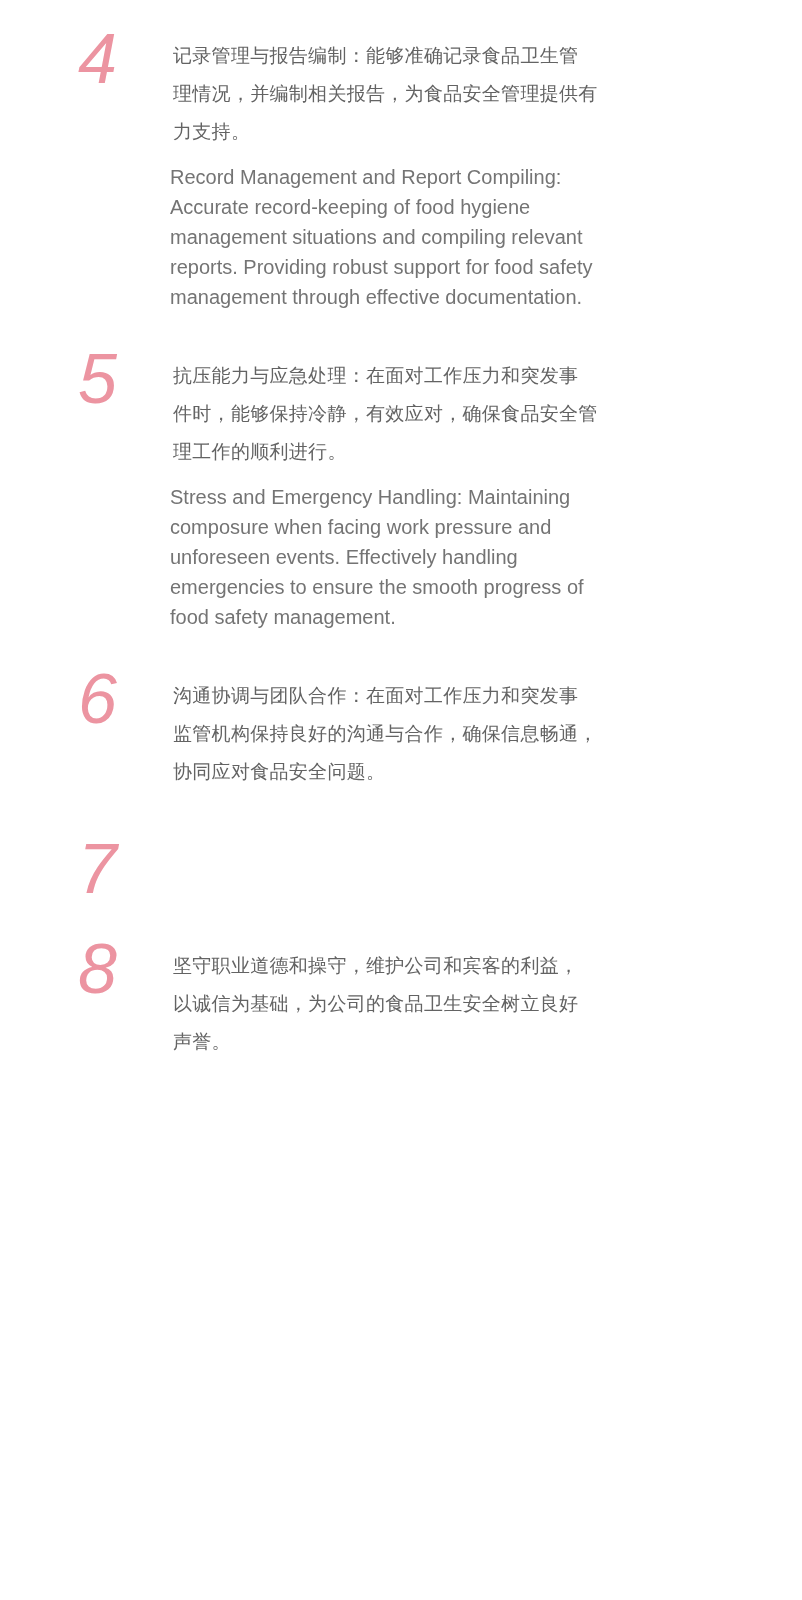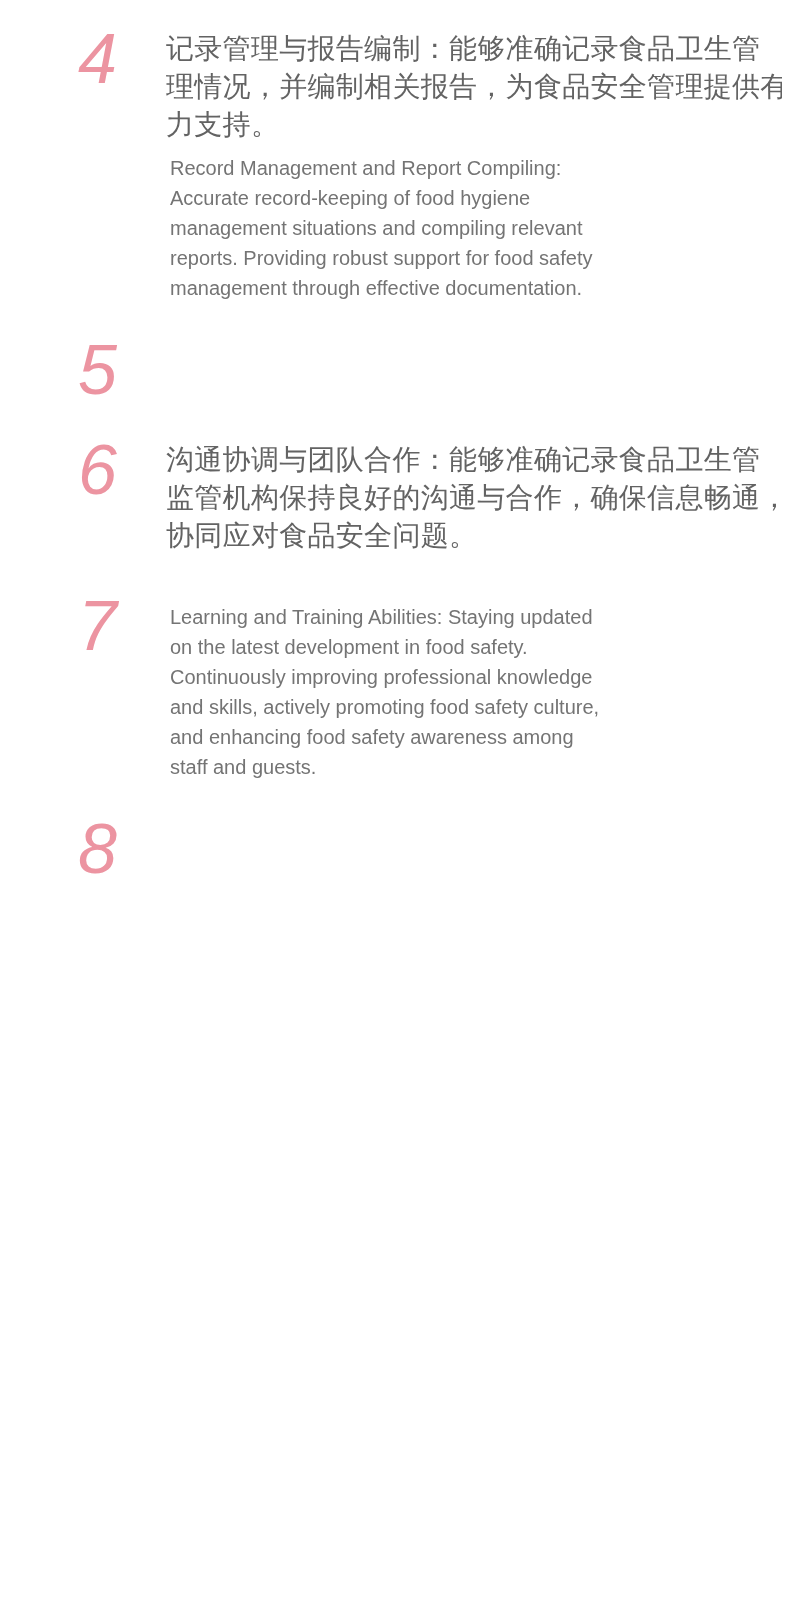--- a/index.html
+++ b/index.html
@@ -30,22 +30,22 @@
     font-style: italic;
     font-weight: 400;
     color: #ec94a1;
   }
   .texts {
     flex: 1;
     min-width: 0;
     overflow: hidden;
   }
   .zh {
-    margin: 4px;
-    font-size: 28px;
+    margin: 11px;
+    font-size: 19px;
     line-height: 38px;
     color: #636363;
     letter-spacing: 0.3px;
     white-space: pre;
   }
   .en {
     margin: 9px 0 0 8px;
     font-size: 20px;
     line-height: 30px;
     color: #747474;
@@ -67,43 +67,48 @@
 Accurate record-keeping of food hygiene
 management situations and compiling relevant
 reports. Providing robust support for food safety
 management through effective documentation.</p>
     </div>
   </section>
 
   <section class="item">
     <div class="num">5</div>
     <div class="texts">
+      <p class="zh">抗压能力与应急处理：在面对工作压力和突发事
+件时，能够保持冷静，有效应对，确保食品安全管
+理工作的顺利进行。</p>
+      <p class="en">Stress and Emergency Handling: Maintaining
+composure when facing work pressure and
+unforeseen events. Effectively handling
+emergencies to ensure the smooth progress of
+food safety management.</p>
     </div>
   </section>
 
   <section class="item">
     <div class="num">6</div>
     <div class="texts">
-      <p class="zh">沟通协调与团队合作：能够准确记录食品卫生管
+      <p class="zh">沟通协调与团队合作：在面对工作压力和突发事
 监管机构保持良好的沟通与合作，确保信息畅通，
 协同应对食品安全问题。</p>
     </div>
   </section>
 
   <section class="item">
     <div class="num">7</div>
     <div class="texts">
-      <p class="en">Learning and Training Abilities: Staying updated
-on the latest development in food safety.
-Continuously improving professional knowledge
-and skills, actively promoting food safety culture,
-and enhancing food safety awareness among
-staff and guests.</p>
     </div>
   </section>
 
   <section class="item">
     <div class="num">8</div>
     <div class="texts">
+      <p class="zh">坚守职业道德和操守，维护公司和宾客的利益，
+以诚信为基础，为公司的食品卫生安全树立良好
+声誉。</p>
     </div>
   </section>
 
 </main>
 
 </body></html>

